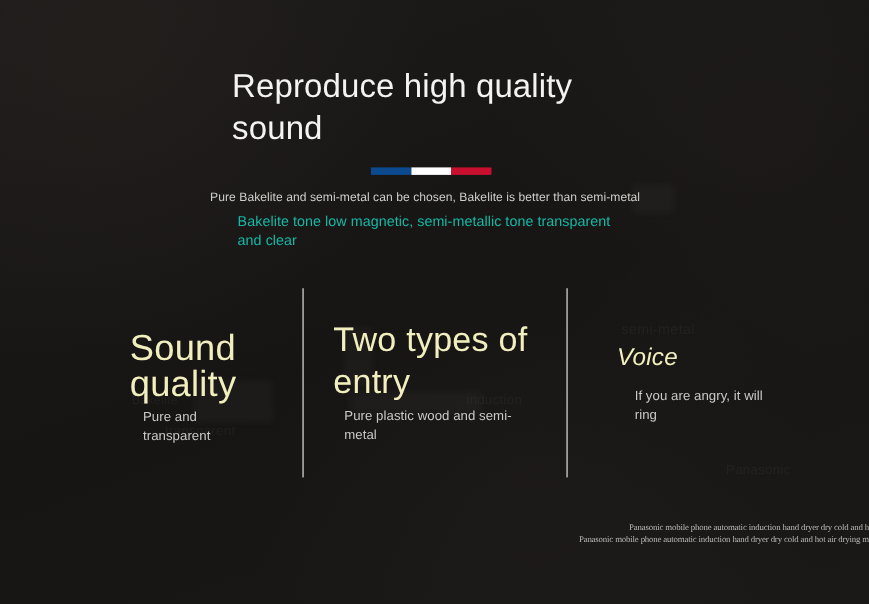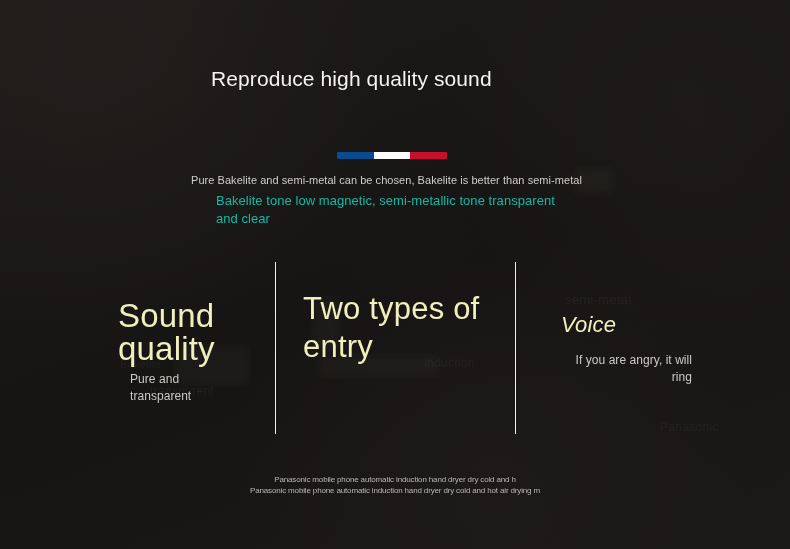--- a/index.html
+++ b/index.html
@@ -42,21 +42,21 @@
     pointer-events: none;
     border-radius: 2px;
   }
 
   .hero-title {
     position: absolute;
     left: 211px;
     top: 60px;
     width: 330px;
     color: #f4f3f1;
-    font-size: 21px;
+    font-size: 30px;
     line-height: 38px;
     font-weight: 400;
     letter-spacing: 0.1px;
   }
 
   .flag-bar {
     position: absolute;
     left: 337px;
     top: 152px;
     width: 110px;
@@ -114,28 +114,29 @@
   .col-left { left: 118px; top: 299px; width: 150px; }
   .col-left .col-title { font-size: 33px; line-height: 33px; }
   .col-left .col-sub { margin-top: 6px; margin-left: 12px; width: 110px; }
 
   .col-mid { left: 303px; top: 290px; width: 205px; }
   .col-mid .col-title { font-size: 31px; line-height: 38px; }
   .col-mid .col-sub { margin-top: 4px; margin-left: 10px; width: 175px; }
 
   .col-right { left: 561px; top: 307px; width: 180px; }
   .col-right .col-title { font-size: 22px; line-height: 36px; font-style: italic; }
-  .col-right .col-sub { margin-top: 9px; margin-left: 1px; width: 130px; text-align: right; }
+  .col-right .col-sub { margin-top: 9px; margin-left: 16px; width: 130px; }
 
   .footer {
     position: absolute;
     left: 0;
     right: 0;
     top: 474px;
-    text-align: center;
+    text-align: right;
+    font-family: Liberation Serif, serif;
   }
   .footer-line {
     color: #b9b7b3;
     font-size: 8px;
     line-height: 11px;
     letter-spacing: -0.15px;
     white-space: nowrap;
   }
 </style>
 </head>
@@ -169,20 +170,21 @@
   <div class="divider d1"></div>
   <div class="divider d2"></div>
 
   <div class="col col-left">
     <div class="col-title">Sound quality</div>
     <div class="col-sub">Pure and transparent</div>
   </div>
 
   <div class="col col-mid">
     <div class="col-title">Two types of entry</div>
+    <div class="col-sub">Pure plastic wood and semi-metal</div>
   </div>
 
   <div class="col col-right">
     <div class="col-title">Voice</div>
     <div class="col-sub">If you are angry, it will ring</div>
   </div>
 
   <div class="footer">
     <div class="footer-line">Panasonic mobile phone automatic induction hand dryer dry cold and h</div>
     <div class="footer-line">Panasonic mobile phone automatic induction hand dryer dry cold and hot air drying m</div>

